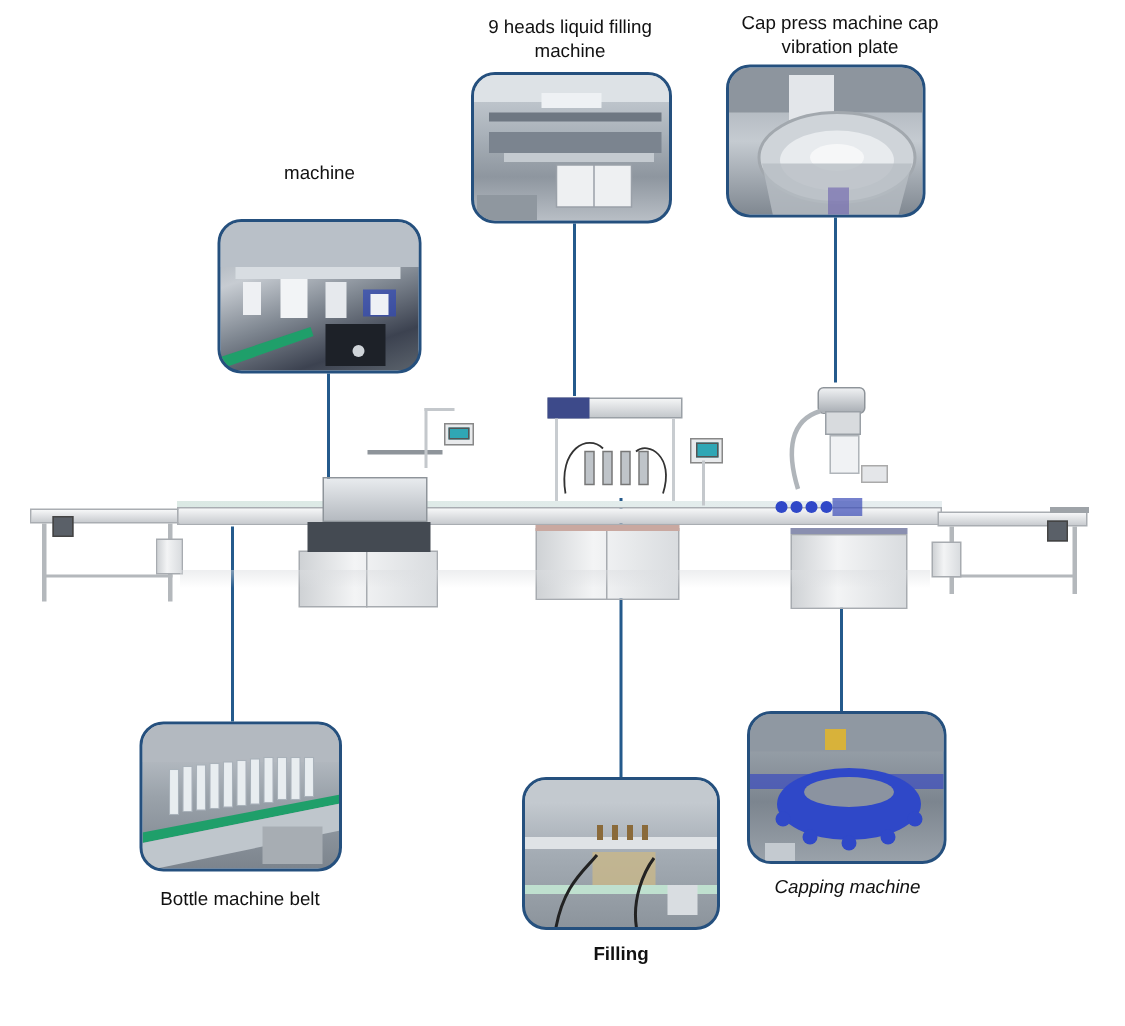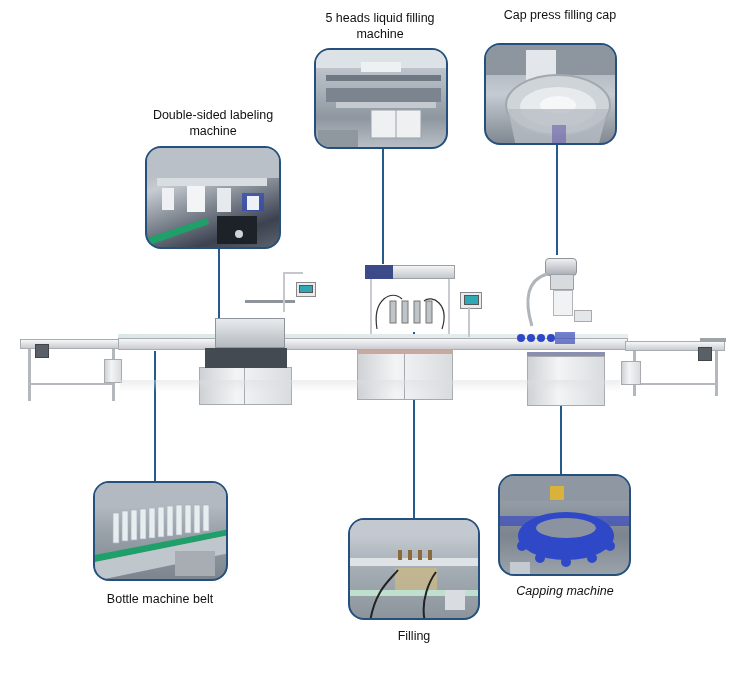--- a/index.html
+++ b/index.html
@@ -11,29 +11,29 @@
   .leg{position:absolute;background:#b4b8bc;width:3px;}
   .rail{position:absolute;background:linear-gradient(180deg,#f6f7f8,#c9ccd0);border:1px solid #a9adb2;box-sizing:border-box;}
   .cab{position:absolute;background:linear-gradient(90deg,#cfd2d5 0%,#f3f4f5 40%,#d9dcdf 100%);border:1px solid #a7abb0;box-sizing:border-box;}
   .panel{position:absolute;background:#6a7076;border:1px solid #444;}
   .screen{position:absolute;background:#2fa7b5;border:1px solid #555;}
 </style>
 </head>
 <body>
 
 <div class="label" style="left:128px;top:107px;width:170px;">
-  <div>Double-sided labeling</div>
   <div>machine</div>
 </div>
 <div class="label" style="left:300px;top:10px;width:160px;">
-  <div>5 heads liquid filling</div>
+  <div>9 heads liquid filling</div>
   <div>machine</div>
 </div>
 <div class="label" style="left:470px;top:7px;width:180px;">
-  <div>Cap press filling cap</div>
+  <div>Cap press machine cap</div>
+  <div>vibration plate</div>
 </div>
 
 <div class="photo" style="left:145px;top:146px;width:136px;height:103px;background:linear-gradient(160deg,#9aa3ac 0%,#c7ccd2 30%,#7f8791 55%,#3c4250 80%,#5b636c 100%);">
   <svg width="136" height="103" viewBox="0 0 136 103">
     <rect x="0" y="0" width="136" height="30" fill="#b9c0c8"></rect>
     <rect x="10" y="30" width="110" height="8" fill="#d8dde2"></rect>
     <rect x="15" y="40" width="12" height="22" fill="#eef0f3"></rect>
     <rect x="40" y="38" width="18" height="26" fill="#f2f4f6"></rect>
     <rect x="70" y="40" width="14" height="24" fill="#e6e9ed"></rect>
     <rect x="95" y="45" width="22" height="18" fill="#3148b6" opacity="0.7"></rect>
@@ -180,21 +180,21 @@
         <rect x="68" y="30" width="4" height="10"></rect>
         <rect x="78" y="30" width="4" height="10"></rect>
       </g>
     <rect x="45" y="48" width="42" height="26" fill="#c9b88a" opacity="0.8"></rect>
     <rect x="0" y="70" width="132" height="6" fill="#bfe0cf"></rect>
     <path d="M20 102 C25 70 40 60 48 50" stroke="#222" fill="none" stroke-width="2"></path>
     <path d="M75 102 C70 80 80 60 86 52" stroke="#222" fill="none" stroke-width="2"></path>
     <rect x="95" y="70" width="20" height="20" fill="#d9dde1"></rect>
   </svg>
 </div>
-<div class="label" style="left:354px;top:628px;width:120px;">Filling</div>
+<div class="label" style="left:354px;top:628px;width:120px;font-weight:bold;">Filling</div>
 
 <div class="photo" style="left:498px;top:474px;width:133px;height:102px;background:linear-gradient(180deg,#a6aeb6 0%,#7c858f 60%,#9aa2aa 100%);">
   <svg width="133" height="102" viewBox="0 0 133 102">
     <rect x="0" y="0" width="133" height="25" fill="#8f98a2"></rect>
     <rect x="50" y="10" width="14" height="14" fill="#d8b23a"></rect>
     <rect x="0" y="40" width="133" height="10" fill="#3a4cbf" opacity="0.7"></rect>
     <ellipse cx="66" cy="60" rx="48" ry="24" fill="#2f48c8"></ellipse>
     <ellipse cx="66" cy="52" rx="30" ry="10" fill="#8b93a0"></ellipse>
     <g fill="#2f48c8">
         <circle cx="22" cy="70" r="5"></circle>

